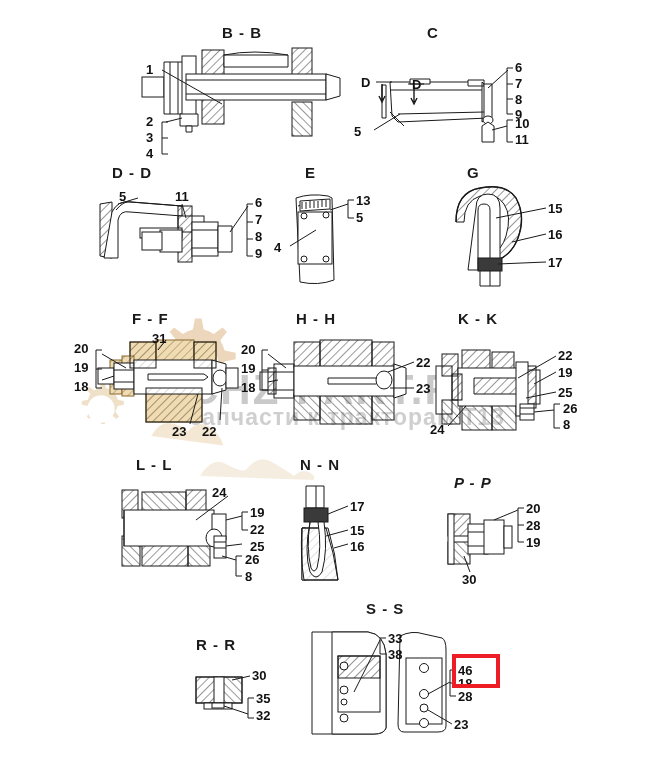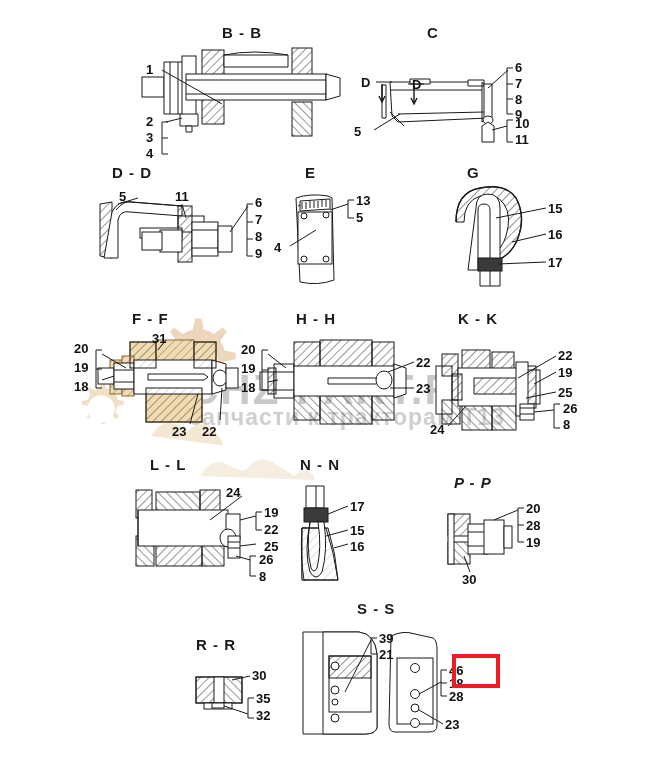--- a/index.html
+++ b/index.html
@@ -376,21 +376,21 @@
       <path d="M40 118 L58 98" class="ln"></path>
     </svg>
     <div class="lbl" style="left:150px;top:41px;">22</div>
     <div class="lbl" style="left:150px;top:58px;">19</div>
     <div class="lbl" style="left:150px;top:78px;">25</div>
     <div class="lbl" style="left:155px;top:94px;">26</div>
     <div class="lbl" style="left:155px;top:110px;">8</div>
     <div class="lbl" style="left:22px;top:115px;">24</div>
   </div>
 
-  <div class="sec" style="left:100px;top:452px;width:200px;height:140px;">
+  <div class="sec" style="left:86px;top:452px;width:200px;height:140px;">
     <div class="sec-title" style="left:50px;top:4px;">L - L</div>
     <svg width="200" height="140">
 
       <rect x="36" y="38" width="16" height="28" class="hatch"></rect>
       <rect x="56" y="40" width="44" height="20" class="hatchb"></rect>
       <rect x="100" y="38" width="20" height="26" class="hatch"></rect>
       <rect x="36" y="84" width="18" height="30" class="hatchb"></rect>
       <rect x="56" y="88" width="46" height="26" class="hatch"></rect>
       <rect x="102" y="86" width="22" height="28" class="hatchb"></rect>
 
@@ -479,21 +479,21 @@
 
       <path d="M70 58 L88 54" class="ln"></path>
       <path d="M62 84 L86 92" class="ln"></path>
       <path d="M86 76 L86 96 M86 76 L92 76 M86 96 L92 96" class="ln"></path>
     </svg>
     <div class="lbl" style="left:90px;top:47px;">30</div>
     <div class="lbl" style="left:94px;top:70px;">35</div>
     <div class="lbl" style="left:94px;top:87px;">32</div>
   </div>
 
-  <div class="sec" style="left:299px;top:596px;width:200px;height:155px;">
+  <div class="sec" style="left:308px;top:596px;width:200px;height:155px;">
     <div class="sec-title" style="left:58px;top:4px;">S - S</div>
     <svg width="200" height="155">
 
       <path d="M22 36 L58 36 q16 2 18 22 l0 74 q-2 6 -12 6 l-62 0 l0-102 z" class="fillw" transform="translate(2,0)"></path>
       <path d="M24 36 L60 36 q16 2 18 22 l0 74 q-2 6 -12 6 l-42 0 z" class="fillw"></path>
       <rect x="30" y="60" width="42" height="56" class="fillw"></rect>
       <rect x="30" y="60" width="42" height="22" class="hatch"></rect>
       <circle cx="36" cy="70" r="4" class="fillw"></circle>
       <circle cx="36" cy="94" r="4" class="fillw"></circle>
       <circle cx="36" cy="106" r="3" class="fillw"></circle>
@@ -507,22 +507,22 @@
       <circle cx="116" cy="127" r="4.5" class="fillw"></circle>
 
       <path d="M46 96 L72 44" class="ln"></path>
       <path d="M72 42 L72 58 M72 42 L78 42 M72 58 L78 58" class="ln"></path>
 
       <path d="M120 98 L142 86" class="ln"></path>
       <path d="M142 74 L142 100 M142 74 L148 74 M142 100 L148 100 M142 87 L148 87" class="ln"></path>
 
       <path d="M120 114 L144 128" class="ln"></path>
     </svg>
-    <div class="lbl" style="left:80px;top:36px;">39</div>
-    <div class="lbl" style="left:80px;top:52px;">21</div>
+    <div class="lbl" style="left:80px;top:36px;">33</div>
+    <div class="lbl" style="left:80px;top:52px;">38</div>
     <div class="lbl" style="left:150px;top:68px;">46</div>
     <div class="lbl" style="left:150px;top:81px;">18</div>
     <div class="lbl" style="left:150px;top:94px;">28</div>
     <div class="lbl" style="left:146px;top:122px;">23</div>
   </div>
 
   <div class="redbox" style="left:452px;top:654px;width:48px;height:34px;"></div>
 
 </div>
 

